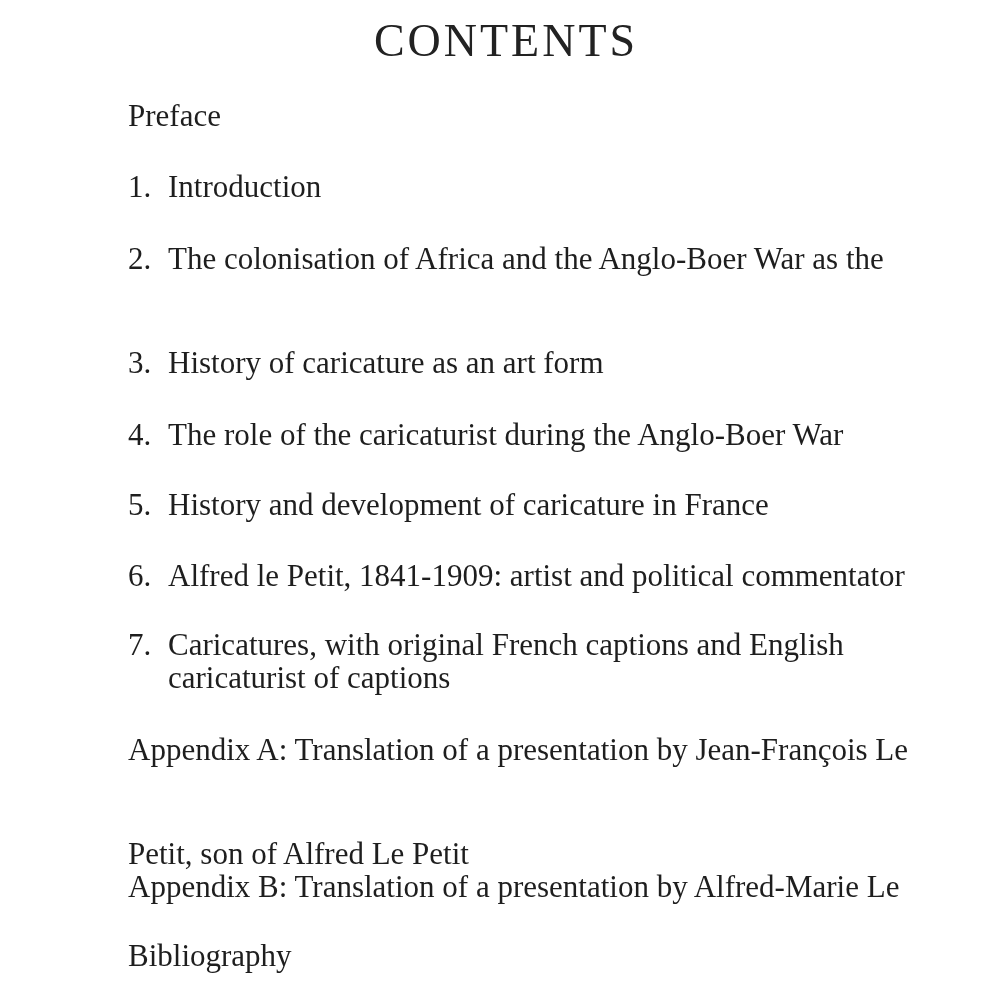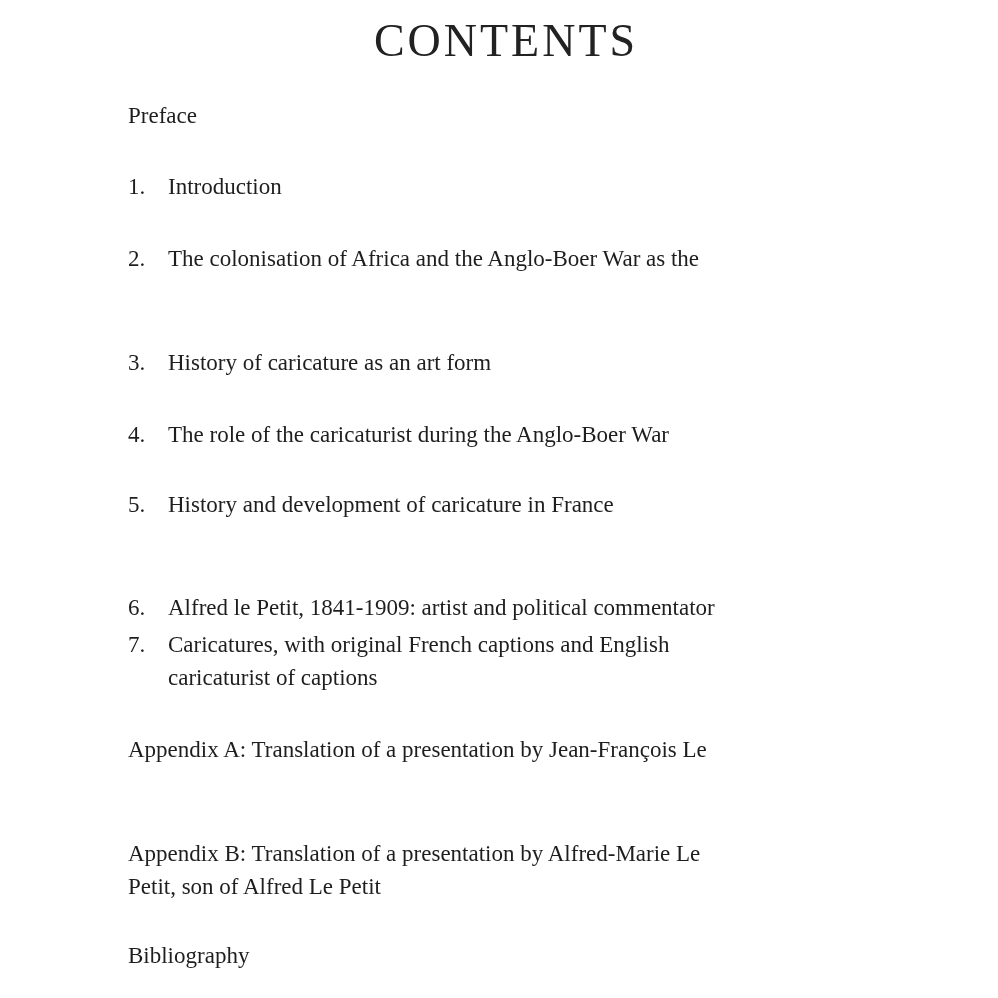--- a/index.html
+++ b/index.html
@@ -22,21 +22,21 @@
       width: 1012px;
       text-align: center;
       font-size: 46px;
       letter-spacing: 3px;
       font-weight: normal;
       color: #222;
     }
     .entry {
       position: absolute;
       left: 128px;
-      font-size: 23px;
+      font-size: 31px;
       line-height: 33px;
       color: #1e1e1e;
       white-space: nowrap;
     }
     .entry .num {
       display: inline-block;
       width: 40px;
     }
     .entry .cont {
       display: block;
@@ -65,33 +65,33 @@
 </div>
 
 <div class="entry" style="top:418px;">
   <span class="num">4.</span><span>The role of the caricaturist during the Anglo-Boer War</span>
 </div>
 
 <div class="entry" style="top:488px;">
   <span class="num">5.</span><span>History and development of caricature in France</span>
 </div>
 
-<div class="entry" style="top:559px;margin-top:32px;">
+<div class="entry" style="top:559px;">
   <span class="num">6.</span><span>Alfred le Petit, 1841-1909: artist and political commentator</span>
 </div>
 
 <div class="entry" style="top:628px;">
   <span class="num">7.</span><span>Caricatures, with original French captions and English</span>
   <span class="cont">caricaturist of captions</span>
 </div>
 
 <div class="entry" style="top:733px;">
   <span>Appendix A: Translation of a presentation by Jean-François Le</span>
 </div>
 
 <div class="entry" style="top:837px;">
+  <span style="display:block;">Petit, son of Alfred Le Petit</span>
   <span>Appendix B: Translation of a presentation by Alfred-Marie Le</span>
-  <span style="display:block;">Petit, son of Alfred Le Petit</span>
 </div>
 
 <div class="entry" style="top:939px;">
   <span>Bibliography</span>
 </div>
 
 </body></html>

